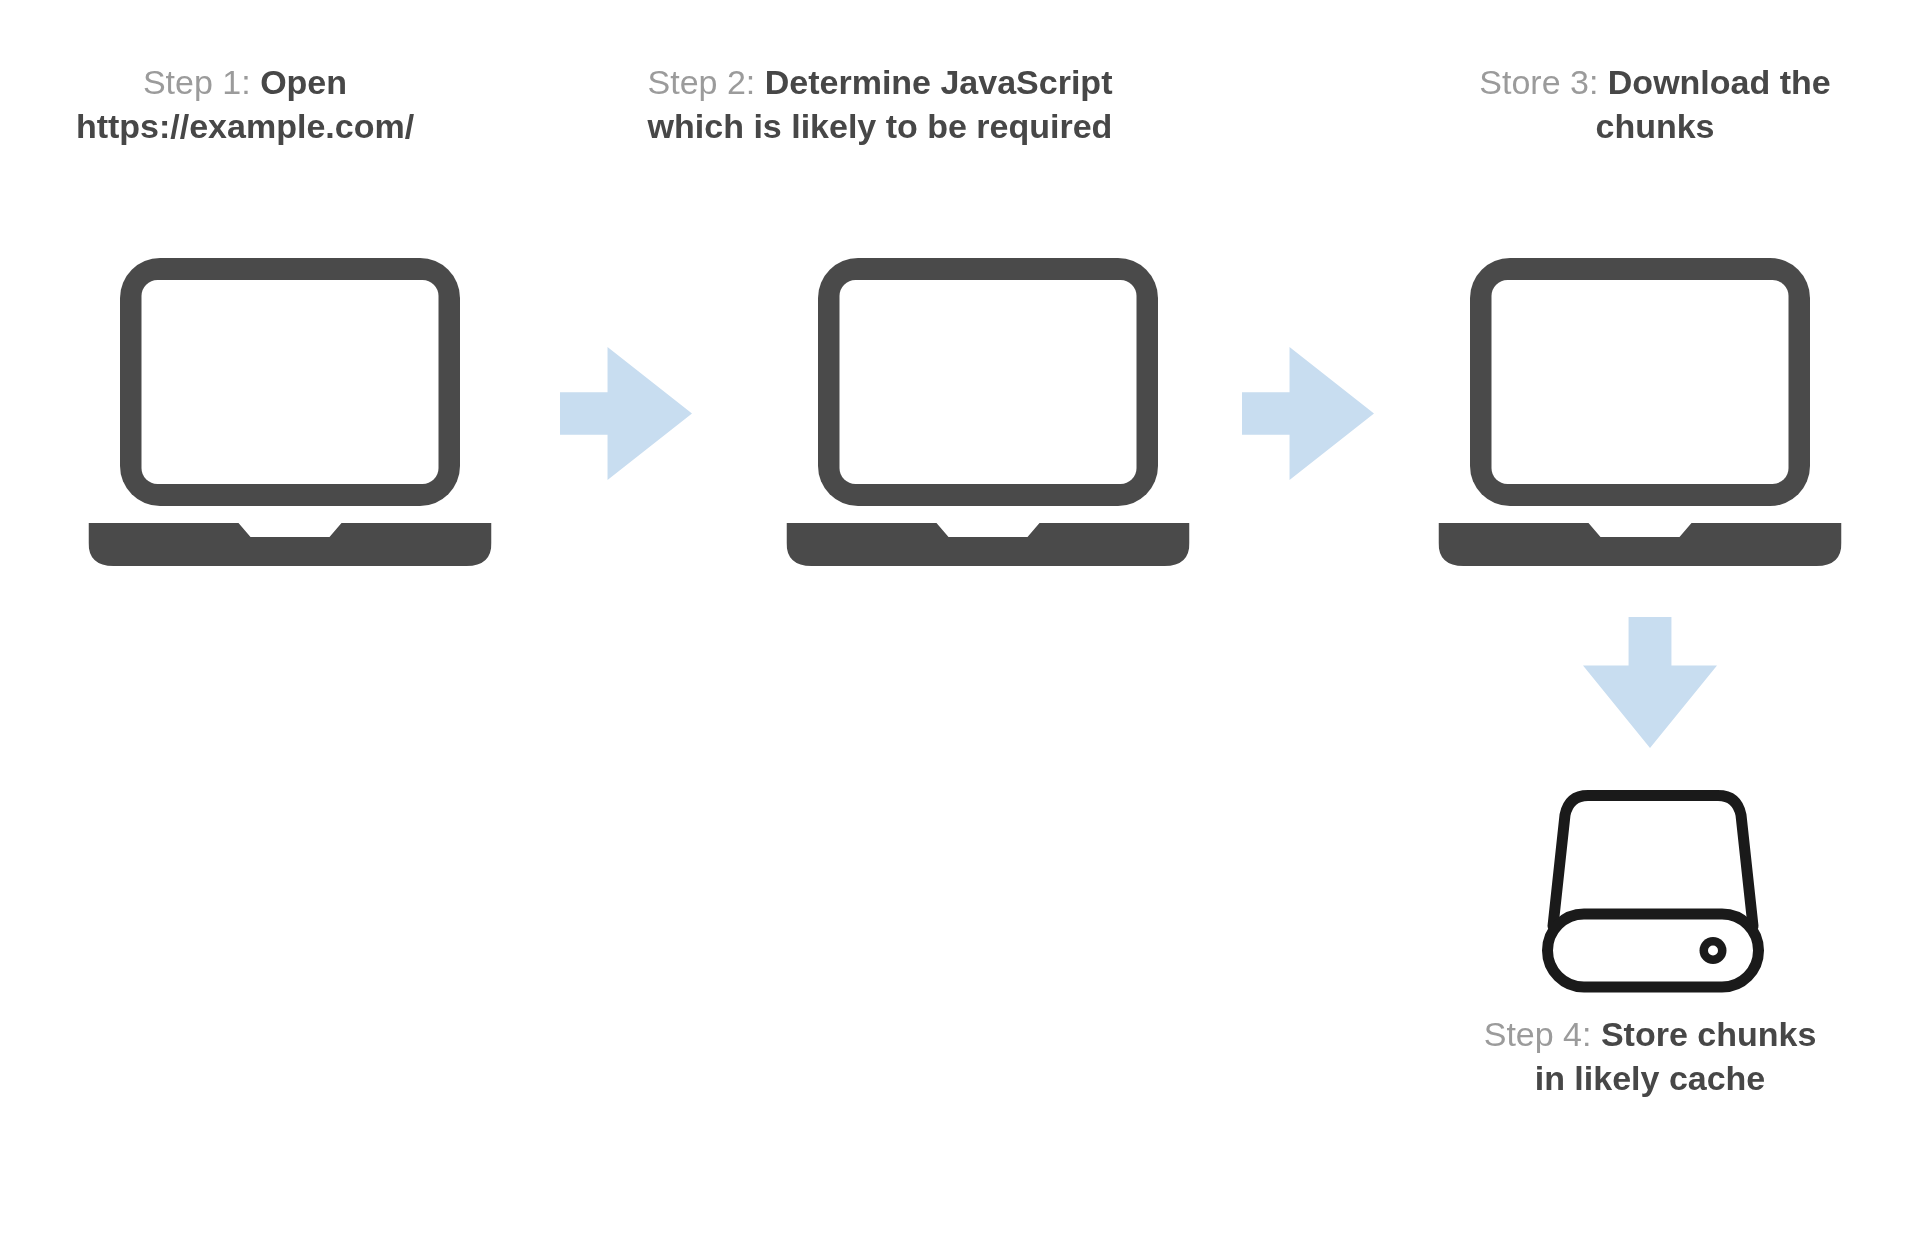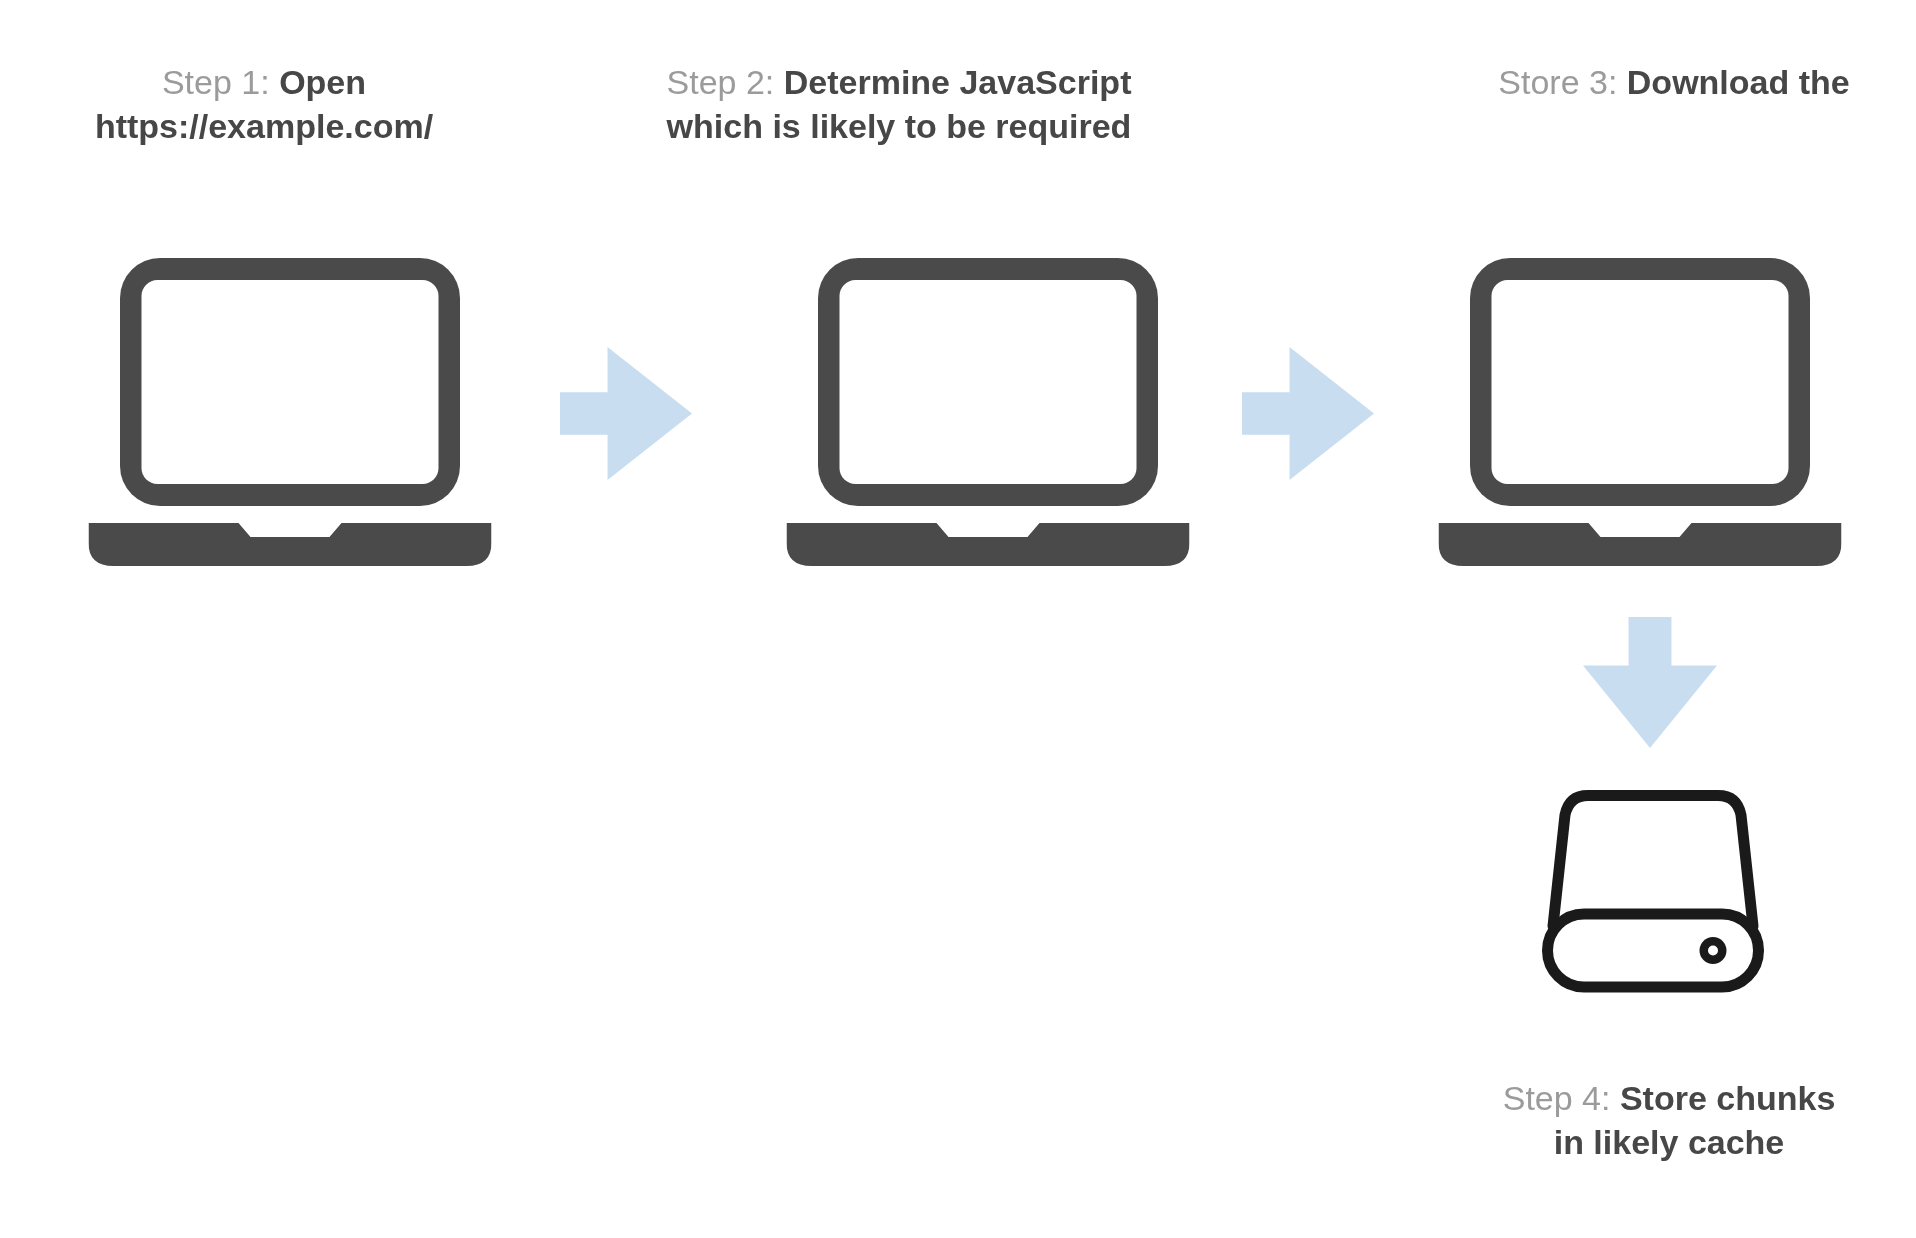--- a/index.html
+++ b/index.html
@@ -24,21 +24,20 @@
 
   .caption {
     position: absolute;
     transform: translateX(-50%);
     text-align: center;
     font-size: 34px;
     line-height: 44px;
     font-weight: 700;
     color: var(--step-title-dark);
     white-space: nowrap;
-    margin-left: 19px;
   }
   .caption .prefix {
     font-weight: 400;
     color: var(--step-prefix-gray);
   }
 
   .icon-wrap {
     position: absolute;
     transform: translateX(-50%);
     color: var(--laptop-gray);
@@ -72,20 +71,21 @@
     <div>https://example.com/</div>
   </div>
 
   <div class="caption" style="left:880px; top:60px;">
     <div><span class="prefix">Step 2:</span> <span>Determine JavaScript</span></div>
     <div>which is likely to be required</div>
   </div>
 
   <div class="caption" style="left:1655px; top:60px;">
     <div><span class="prefix">Store 3:</span> <span>Download the</span></div>
+    <div>chunks</div>
   </div>
 
   <div class="icon-wrap" style="left:290px; top:258px;">
     <svg width="403" height="310" viewBox="0 0 403 310" aria-hidden="true">
       <rect x="31.5" y="0" width="340" height="248" rx="40" fill="currentColor"></rect>
       <rect x="53" y="22" width="297" height="204" rx="16" fill="#ffffff"></rect>
       <path d="M0 265 H150 L162 279 H241 L253 265 H403 V285 Q403 308 378 308 H25 Q0 308 0 285 Z" fill="currentColor"></path>
     </svg>
   </div>
 
@@ -113,18 +113,18 @@
 
   <div class="icon-wrap drive-wrap" style="left:1653px; top:790px;">
     <svg width="222" height="208" viewBox="0 0 222 208" aria-hidden="true">
       <path d="M46 5.5 H176 Q195 5.5 199 25 L211 136 H11 L23 25 Q27 5.5 46 5.5 Z" fill="#ffffff" stroke="currentColor" stroke-width="11" stroke-linejoin="round"></path>
       <rect x="5.5" y="124" width="211" height="73" rx="36.5" fill="#ffffff" stroke="currentColor" stroke-width="11"></rect>
       <circle cx="171" cy="160.5" r="13.5" fill="currentColor"></circle>
       <circle cx="171" cy="160.5" r="5" fill="#ffffff"></circle>
     </svg>
   </div>
 
-  <div class="caption" style="left:1650px; top:1076px;">
+  <div class="caption" style="left:1650px; top:1012px;">
     <div><span class="prefix">Step 4:</span> <span>Store chunks</span></div>
     <div>in likely cache</div>
   </div>
 
 </div>
 
 </body></html>

